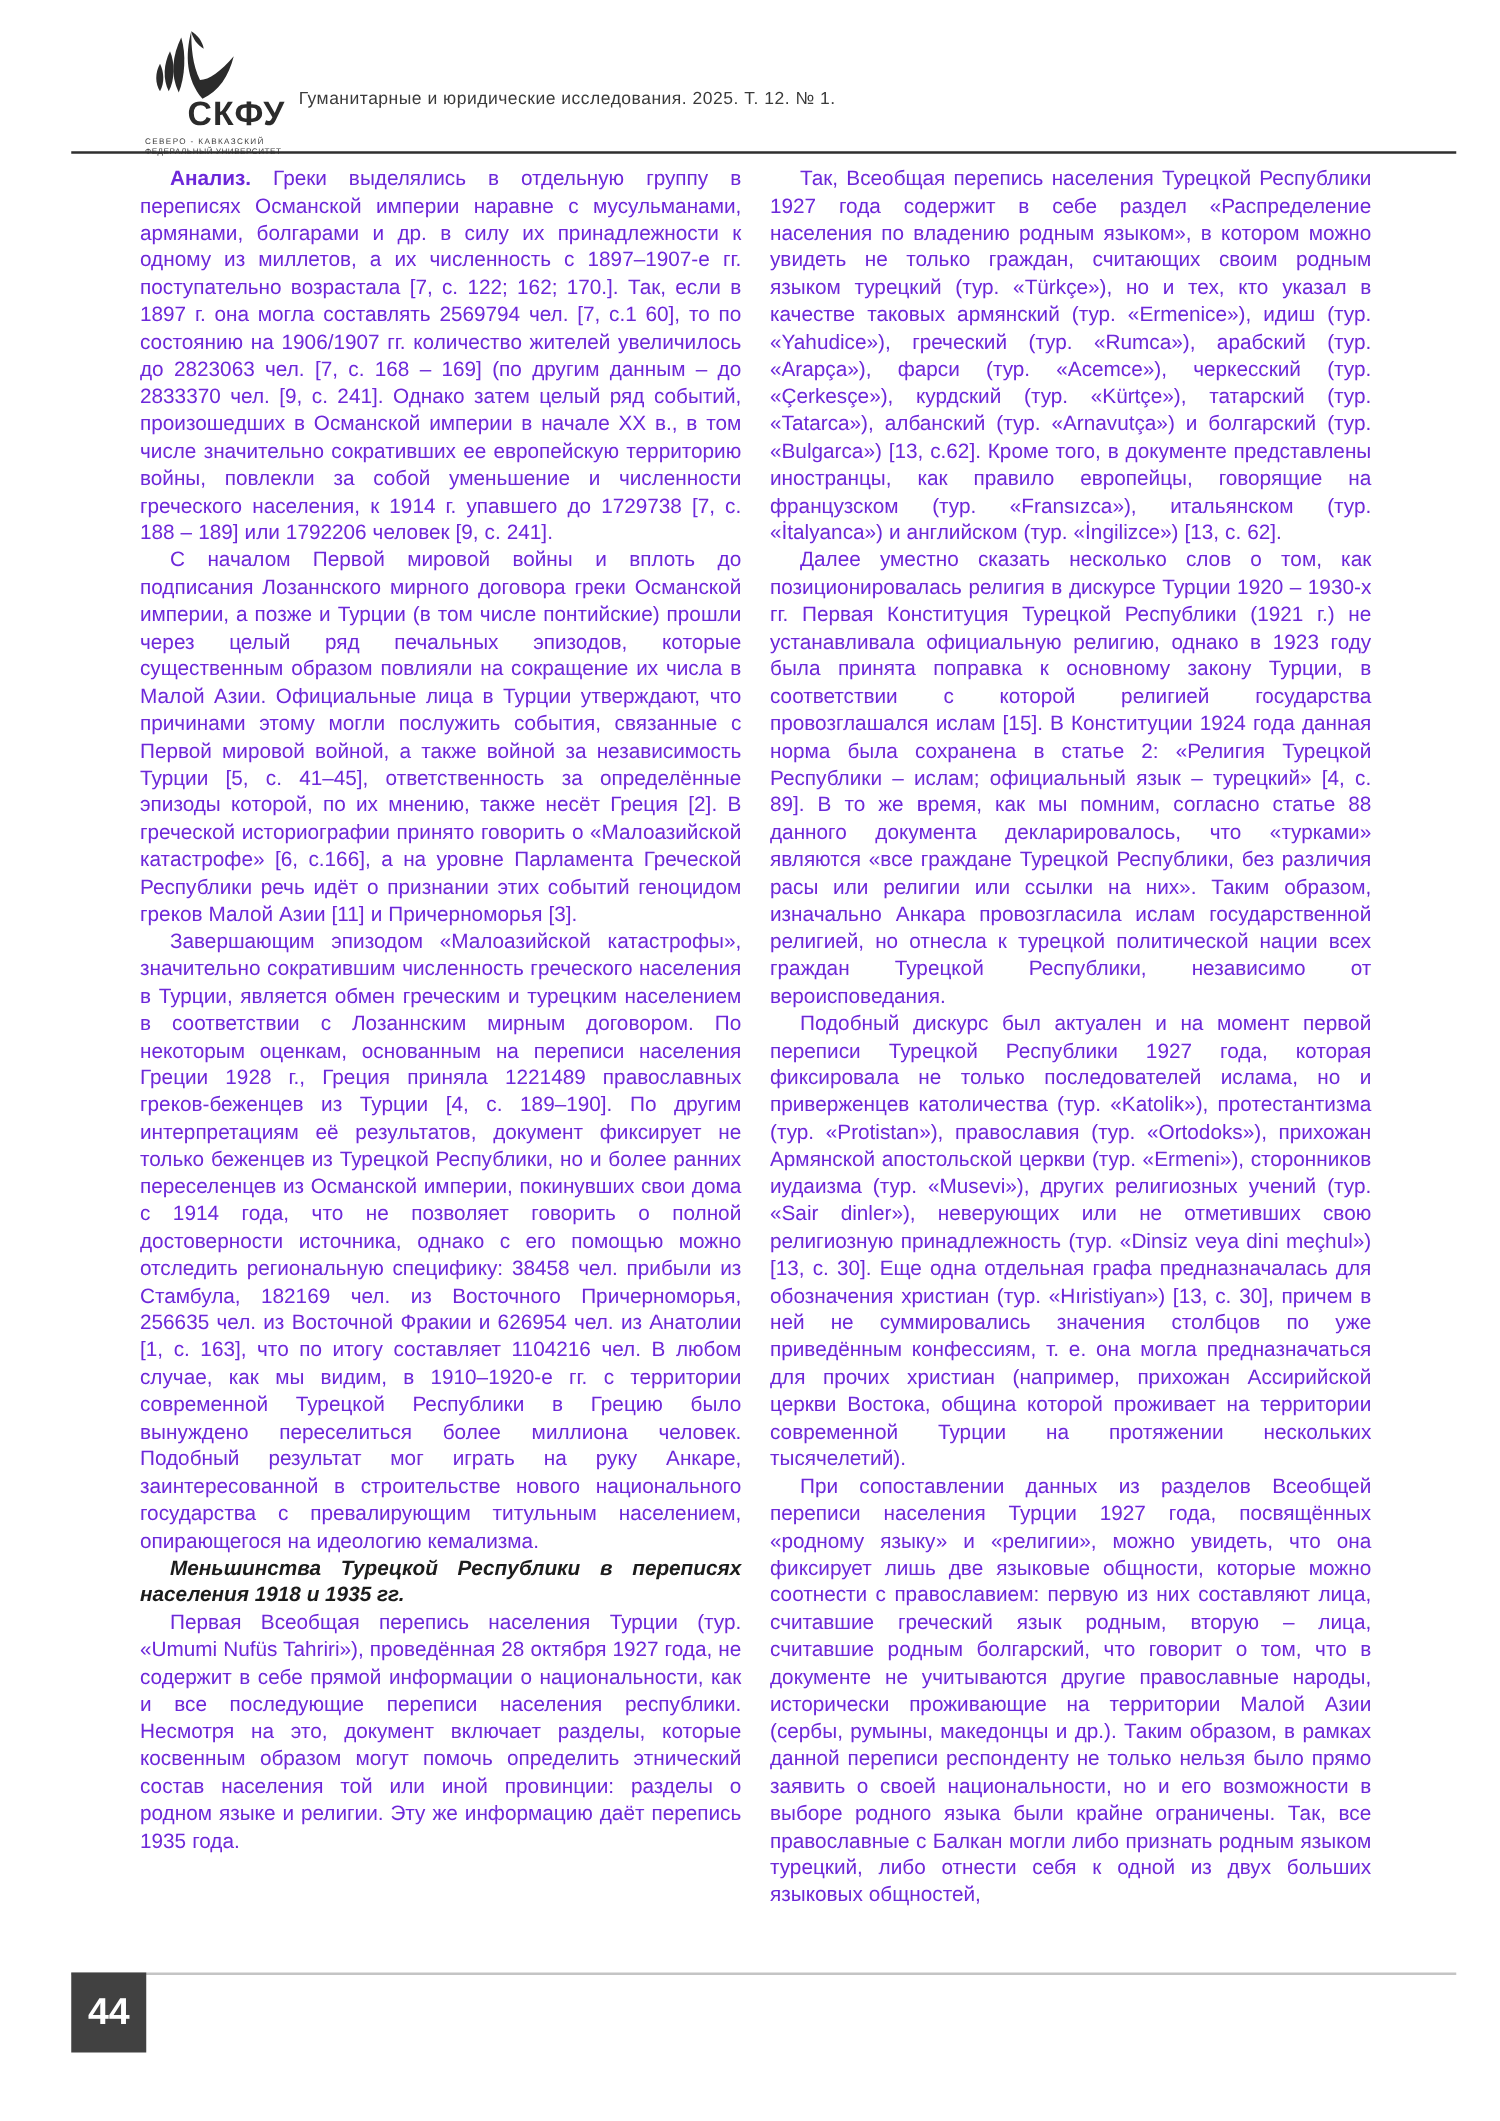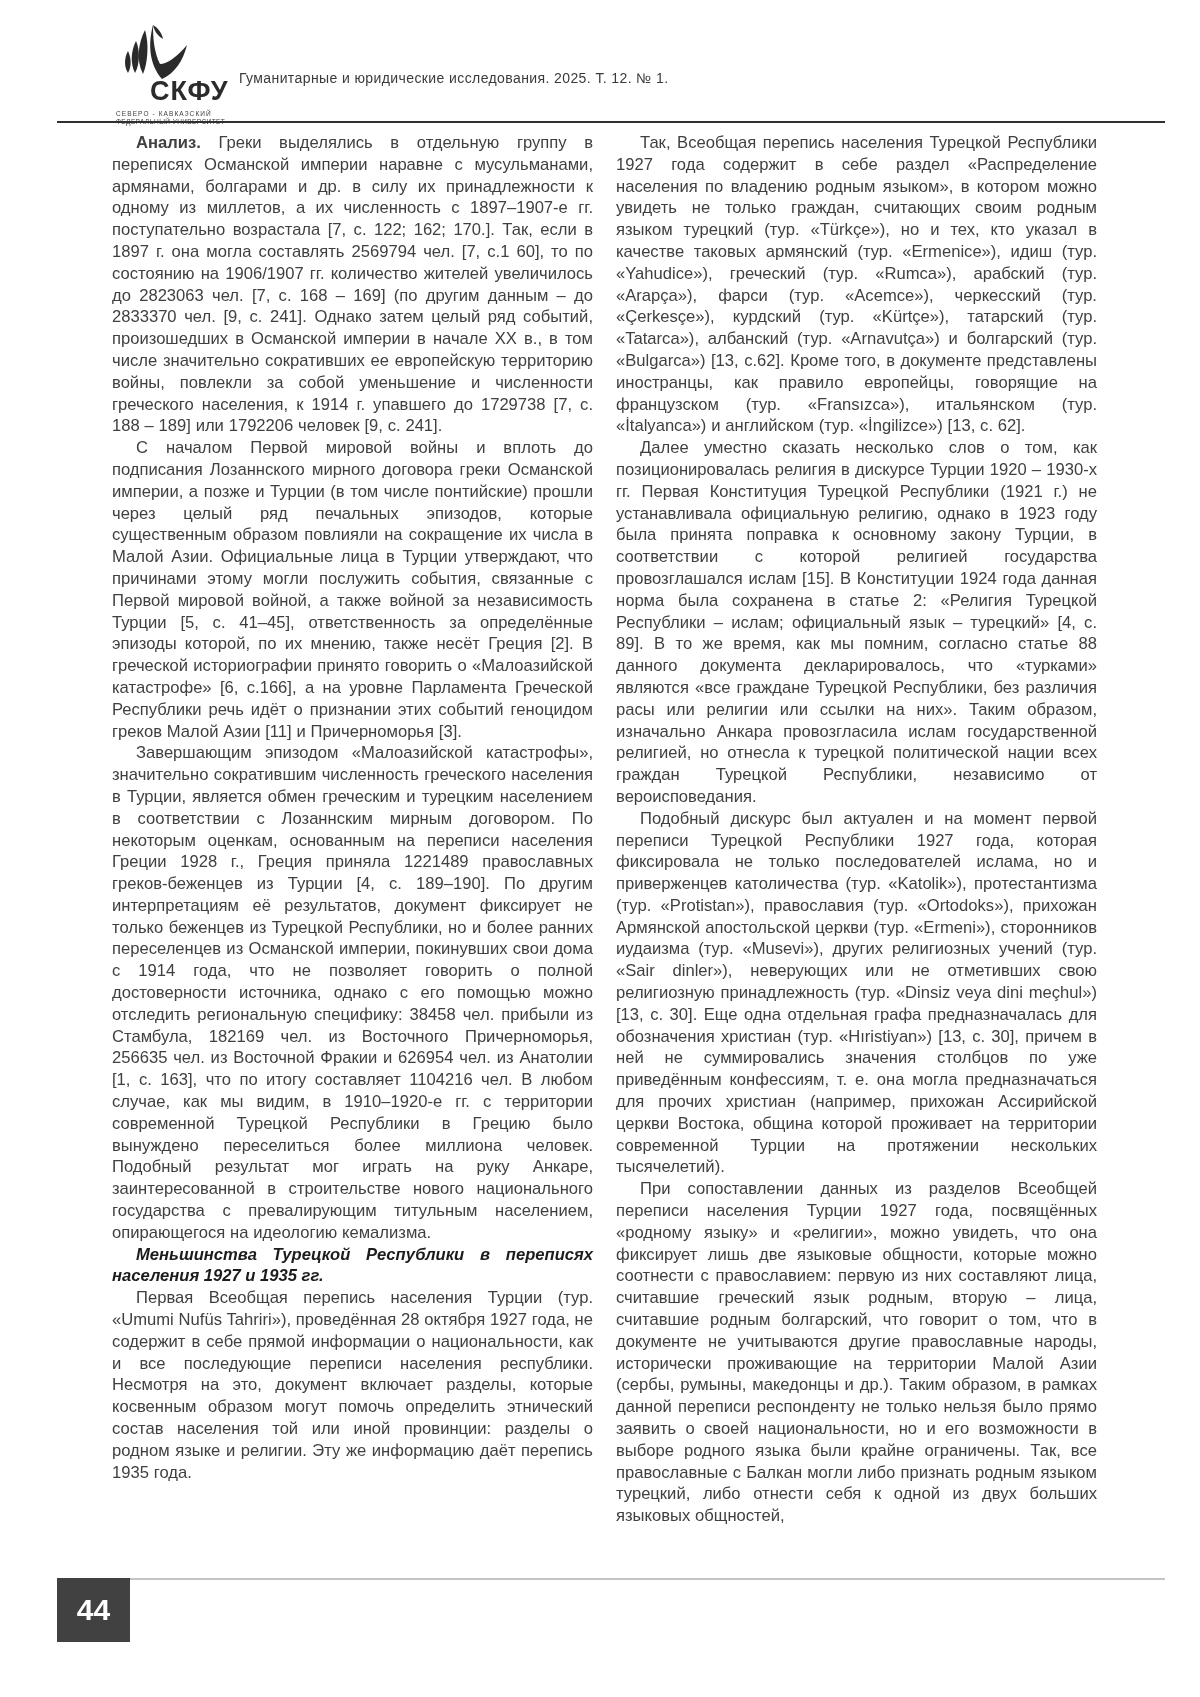--- a/index.html
+++ b/index.html
@@ -30,37 +30,37 @@
     position:absolute;left:112px;top:132px;width:985px;
     display:flex;gap:23px;
   }
   .col{width:481px;}
   .para{
     margin:0;
     text-indent:24px;
     text-align:justify;
     font-size:16.6px;
     line-height:21.8px;
-    color:#404040;
+    color:#6d28d9;
     word-spacing:0.2px;
   }
   .lead{font-weight:bold;}
   .section-heading{
     margin:0;
     text-indent:24px;
     text-align:justify;
     font-size:16.6px;
     line-height:21.8px;
     font-weight:bold;
     font-style:italic;
   }
   
   .footer-line{position:absolute;left:57px;top:1578px;width:1108px;height:2px;background:#c4c4c4;}
   .page-badge{
-    position:absolute;left:57px;top:1578px;width:73px;height:64px;
+    position:absolute;left:57px;top:1578px;width:60px;height:64px;
     background:#414141;color:#ffffff;
     display:flex;align-items:center;justify-content:center;
     font-size:30px;font-weight:bold;
   }
 </style>
 </head>
 <body>
 
 <div class="page">
 
@@ -82,21 +82,21 @@
   <div class="journal-title">Гуманитарные и юридические исследования. 2025. Т. 12. № 1.</div>
   <div class="rule-top"></div>
 
   <div class="columns">
 
     <div class="col">
       <p class="para"><span class="lead">Анализ.</span>
         <span>Греки выделялись в отдельную группу в переписях Османской империи наравне с мусульманами, армянами, болгарами и др. в силу их принадлежности к одному из миллетов, а их численность с 1897–1907-е гг. поступательно возрастала [7, с. 122; 162; 170.]. Так, если в 1897 г. она могла составлять 2569794 чел. [7, с.1 60], то по состоянию на 1906/1907 гг. количество жителей увеличилось до 2823063 чел. [7, с. 168 – 169] (по другим данным – до 2833370 чел. [9, с. 241]. Однако затем целый ряд событий, произошедших в Османской империи в начале XX в., в том числе значительно сокративших ее европейскую территорию войны, повлекли за собой уменьшение и численности греческого населения, к 1914 г. упавшего до 1729738 [7, с. 188 – 189] или 1792206 человек [9, с. 241].</span></p>
       <p class="para">С началом Первой мировой войны и вплоть до подписания Лозаннского мирного договора греки Османской империи, а позже и Турции (в том числе понтийские) прошли через целый ряд печальных эпизодов, которые существенным образом повлияли на сокращение их числа в Малой Азии. Официальные лица в Турции утверждают, что причинами этому могли послужить события, связанные с Первой мировой войной, а также войной за независимость Турции [5, с. 41–45], ответственность за определённые эпизоды которой, по их мнению, также несёт Греция [2]. В греческой историографии принято говорить о «Малоазийской катастрофе» [6, с.166], а на уровне Парламента Греческой Республики речь идёт о признании этих событий геноцидом греков Малой Азии [11] и Причерноморья [3].</p>
       <p class="para">Завершающим эпизодом «Малоазийской катастрофы», значительно сократившим численность греческого населения в Турции, является обмен греческим и турецким населением в соответствии с Лозаннским мирным договором. По некоторым оценкам, основанным на переписи населения Греции 1928 г., Греция приняла 1221489 православных греков-беженцев из Турции [4, с. 189–190]. По другим интерпретациям её результатов, документ фиксирует не только беженцев из Турецкой Республики, но и более ранних переселенцев из Османской империи, покинувших свои дома с 1914 года, что не позволяет говорить о полной достоверности источника, однако с его помощью можно отследить региональную специфику: 38458 чел. прибыли из Стамбула, 182169 чел. из Восточного Причерноморья, 256635 чел. из Восточной Фракии и 626954 чел. из Анатолии [1, с. 163], что по итогу составляет 1104216 чел. В любом случае, как мы видим, в 1910–1920-е гг. с территории современной Турецкой Республики в Грецию было вынуждено переселиться более миллиона человек. Подобный результат мог играть на руку Анкаре, заинтересованной в строительстве нового национального государства с превалирующим титульным населением, опирающегося на идеологию кемализма.</p>
-      <p class="section-heading">Меньшинства Турецкой Республики в переписях населения 1927 и 1935 гг.</p>
+      <p class="section-heading">Меньшинства Турецкой Республики в переписях населения 1918 и 1935 гг.</p>
       <p class="para">Первая Всеобщая перепись населения Турции (тур. «Umumi Nufüs Tahriri»), проведённая 28 октября 1927 года, не содержит в себе прямой информации о национальности, как и все последующие переписи населения республики. Несмотря на это, документ включает разделы, которые косвенным образом могут помочь определить этнический состав населения той или иной провинции: разделы о родном языке и религии. Эту же информацию даёт перепись 1935 года.</p>
     </div>
 
     <div class="col">
       <p class="para">Так, Всеобщая перепись населения Турецкой Республики 1927 года содержит в себе раздел «Распределение населения по владению родным языком», в котором можно увидеть не только граждан, считающих своим родным языком турецкий (тур. «Türkçe»), но и тех, кто указал в качестве таковых армянский (тур. «Ermenice»), идиш (тур. «Yahudice»), греческий (тур. «Rumca»), арабский (тур. «Arapça»), фарси (тур. «Acemce»), черкесский (тур. «Çerkesçe»), курдский (тур. «Kürtçe»), татарский (тур. «Tatarca»), албанский (тур. «Arnavutça») и болгарский (тур. «Bulgarca») [13, с.62]. Кроме того, в документе представлены иностранцы, как правило европейцы, говорящие на французском (тур. «Fransızca»), итальянском (тур. «İtalyanca») и английском (тур. «İngilizce») [13, с. 62].</p>
       <p class="para">Далее уместно сказать несколько слов о том, как позиционировалась религия в дискурсе Турции 1920 – 1930-х гг. Первая Конституция Турецкой Республики (1921 г.) не устанавливала официальную религию, однако в 1923 году была принята поправка к основному закону Турции, в соответствии с которой религией государства провозглашался ислам [15]. В Конституции 1924 года данная норма была сохранена в статье 2: «Религия Турецкой Республики – ислам; официальный язык – турецкий» [4, с. 89]. В то же время, как мы помним, согласно статье 88 данного документа декларировалось, что «турками» являются «все граждане Турецкой Республики, без различия расы или религии или ссылки на них». Таким образом, изначально Анкара провозгласила ислам государственной религией, но отнесла к турецкой политической нации всех граждан Турецкой Республики, независимо от вероисповедания.</p>
       <p class="para">Подобный дискурс был актуален и на момент первой переписи Турецкой Республики 1927 года, которая фиксировала не только последователей ислама, но и приверженцев католичества (тур. «Katolik»), протестантизма (тур. «Protistan»), православия (тур. «Ortodoks»), прихожан Армянской апостольской церкви (тур. «Ermeni»), сторонников иудаизма (тур. «Musevi»), других религиозных учений (тур. «Sair dinler»), неверующих или не отметивших свою религиозную принадлежность (тур. «Dinsiz veya dini meçhul») [13, с. 30]. Еще одна отдельная графа предназначалась для обозначения христиан (тур. «Hıristiyan») [13, с. 30], причем в ней не суммировались значения столбцов по уже приведённым конфессиям, т. е. она могла предназначаться для прочих христиан (например, прихожан Ассирийской церкви Востока, община которой проживает на территории современной Турции на протяжении нескольких тысячелетий).</p>
       <p class="para">При сопоставлении данных из разделов Всеобщей переписи населения Турции 1927 года, посвящённых «родному языку» и «религии», можно увидеть, что она фиксирует лишь две языковые общности, которые можно соотнести с православием: первую из них составляют лица, считавшие греческий язык родным, вторую – лица, считавшие родным болгарский, что говорит о том, что в документе не учитываются другие православные народы, исторически проживающие на территории Малой Азии (сербы, румыны, македонцы и др.). Таким образом, в рамках данной переписи респонденту не только нельзя было прямо заявить о своей национальности, но и его возможности в выборе родного языка были крайне ограничены. Так, все православные с Балкан могли либо признать родным языком турецкий, либо отнести себя к одной из двух больших языковых общностей,</p>
     </div>
 

